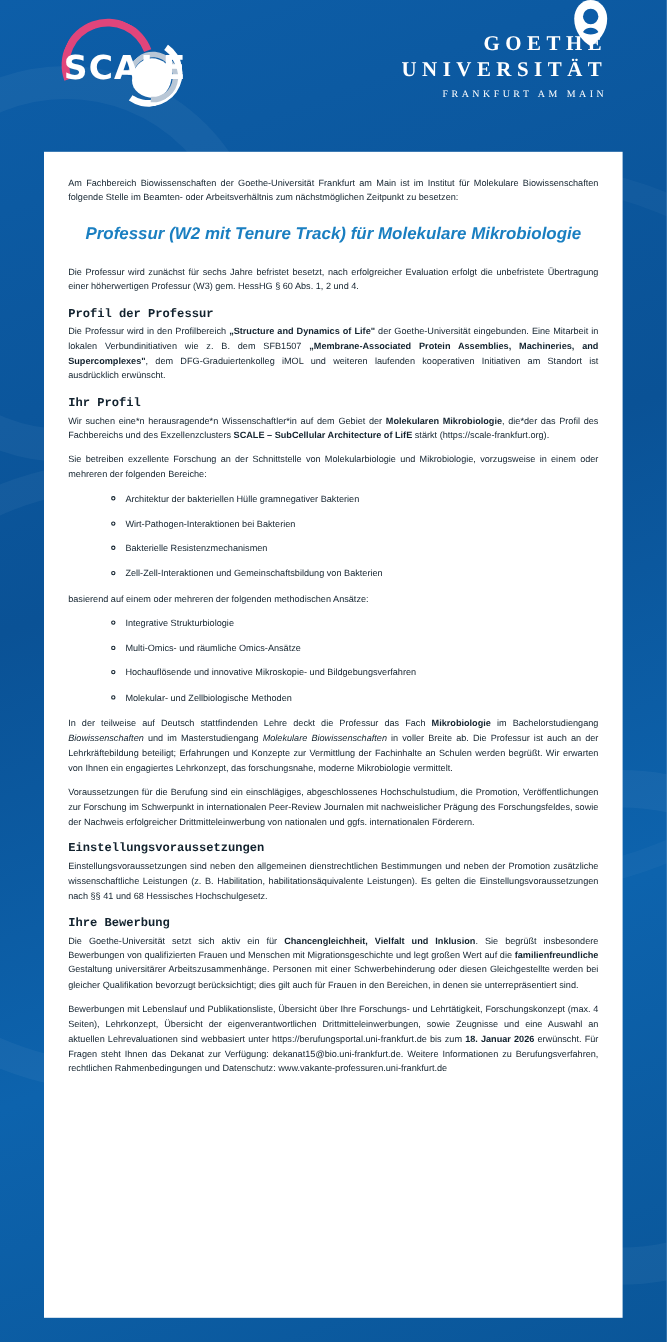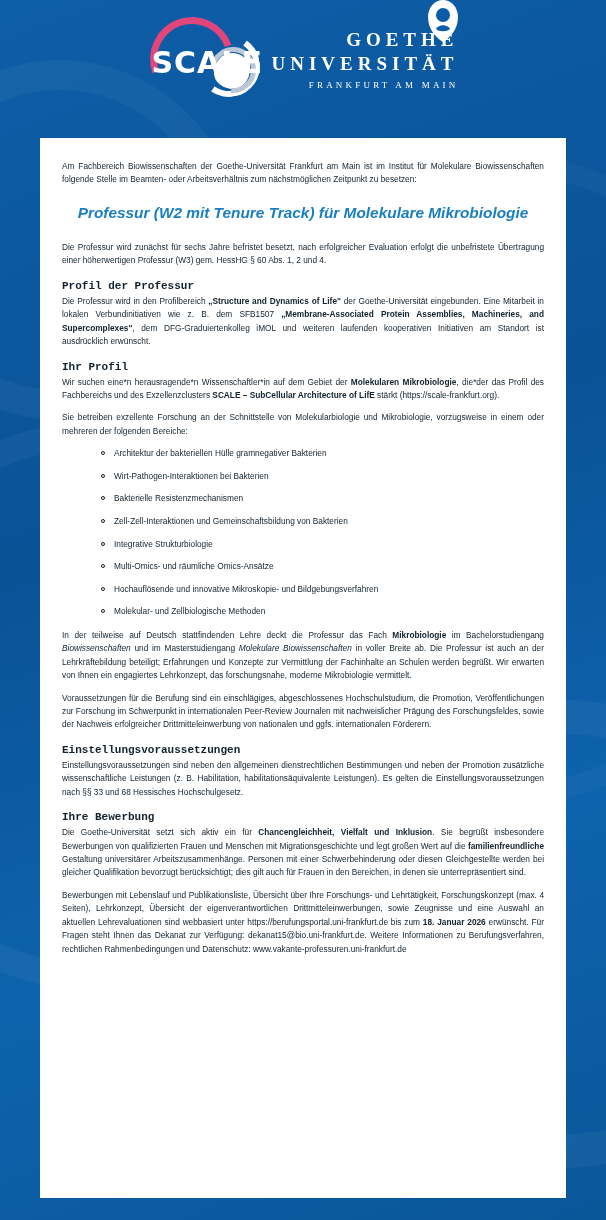--- a/index.html
+++ b/index.html
@@ -31,21 +31,21 @@
   .s2 { width: 400px; height: 400px; left: 330px; top: 700px; border-width: 34px; }
   .s3 { width: 300px; height: 300px; left: -120px; top: 60px; border-width: 30px; }
   .s4 { width: 620px; height: 620px; left: 150px; top: 150px; border-width: 20px; border-color: rgba(255,255,255,0.03); }
 
   
   .header {
     position: relative;
     height: 118px;
     display: flex;
     align-items: center;
-    justify-content: center;
+    justify-content: space-between;
     padding: 0 50px;
     box-sizing: border-box;
   }
   .scale-logo {
     position: relative;
     width: 128px;
     height: 80px;
   }
   .scale-logo .ring {
     position: absolute;
@@ -247,32 +247,33 @@
     <p>Wir suchen eine*n herausragende*n Wissenschaftler*in auf dem Gebiet der <b>Molekularen Mikrobiologie</b>, die*der das Profil des Fachbereichs und des Exzellenzclusters <b>SCALE – SubCellular Architecture of LifE</b> stärkt (https://scale-frankfurt.org).</p>
     <p>Sie betreiben exzellente Forschung an der Schnittstelle von Molekularbiologie und Mikrobiologie, vorzugsweise in einem oder mehreren der folgenden Bereiche:</p>
 
     <ul>
       <li>Architektur der bakteriellen Hülle gramnegativer Bakterien</li>
       <li>Wirt-Pathogen-Interaktionen bei Bakterien</li>
       <li>Bakterielle Resistenzmechanismen</li>
       <li>Zell-Zell-Interaktionen und Gemeinschaftsbildung von Bakterien</li>
     </ul>
 
+    <p>basierend auf einem oder mehreren der folgenden methodischen Ansätze:</p>
 
     <ul>
       <li>Integrative Strukturbiologie</li>
       <li>Multi-Omics- und räumliche Omics-Ansätze</li>
       <li>Hochauflösende und innovative Mikroskopie- und Bildgebungsverfahren</li>
       <li>Molekular- und Zellbiologische Methoden</li>
     </ul>
 
     <p>In der teilweise auf Deutsch stattfindenden Lehre deckt die Professur das Fach <b>Mikrobiologie</b> im Bachelorstudiengang <i>Biowissenschaften</i> und im Masterstudiengang <i>Molekulare Biowissenschaften</i> in voller Breite ab. Die Professur ist auch an der Lehrkräftebildung beteiligt; Erfahrungen und Konzepte zur Vermittlung der Fachinhalte an Schulen werden begrüßt. Wir erwarten von Ihnen ein engagiertes Lehrkonzept, das forschungsnahe, moderne Mikrobiologie vermittelt.</p>
     <p>Voraussetzungen für die Berufung sind ein einschlägiges, abgeschlossenes Hochschulstudium, die Promotion, Veröffentlichungen zur Forschung im Schwerpunkt in internationalen Peer-Review Journalen mit nachweislicher Prägung des Forschungsfeldes, sowie der Nachweis erfolgreicher Drittmitteleinwerbung von nationalen und ggfs. internationalen Förderern.</p>
 
     <h2 class="sec">Einstellungsvoraussetzungen</h2>
-    <p>Einstellungsvoraussetzungen sind neben den allgemeinen dienstrechtlichen Bestimmungen und neben der Promotion zusätzliche wissenschaftliche Leistungen (z. B. Habilitation, habilitationsäquivalente Leistungen). Es gelten die Einstellungsvoraussetzungen nach §§ 33 und 68 Hessisches Hochschulgesetz.</p>
+    <p>Einstellungsvoraussetzungen sind neben den allgemeinen dienstrechtlichen Bestimmungen und neben der Promotion zusätzliche wissenschaftliche Leistungen (z. B. Habilitation, habilitationsäquivalente Leistungen). Es gelten die Einstellungsvoraussetzungen nach §§ 41 und 68 Hessisches Hochschulgesetz.</p>
 
     <h2 class="sec">Ihre Bewerbung</h2>
     <p>Die Goethe-Universität setzt sich aktiv ein für <b>Chancengleichheit, Vielfalt und Inklusion</b>. Sie begrüßt insbesondere Bewerbungen von qualifizierten Frauen und Menschen mit Migrationsgeschichte und legt großen Wert auf die <b>familienfreundliche</b> Gestaltung universitärer Arbeitszusammenhänge. Personen mit einer Schwerbehinderung oder diesen Gleichgestellte werden bei gleicher Qualifikation bevorzugt berücksichtigt; dies gilt auch für Frauen in den Bereichen, in denen sie unterrepräsentiert sind.</p>
     <p>Bewerbungen mit Lebenslauf und Publikationsliste, Übersicht über Ihre Forschungs- und Lehrtätigkeit, Forschungskonzept (max. 4 Seiten), Lehrkonzept, Übersicht der eigenverantwortlichen Drittmitteleinwerbungen, sowie Zeugnisse und eine Auswahl an aktuellen Lehrevaluationen sind webbasiert unter https://berufungsportal.uni-frankfurt.de bis zum <b>18. Januar 2026</b> erwünscht. Für Fragen steht Ihnen das Dekanat zur Verfügung: dekanat15@bio.uni-frankfurt.de. Weitere Informationen zu Berufungsverfahren, rechtlichen Rahmenbedingungen und Datenschutz: www.vakante-professuren.uni-frankfurt.de</p>
   </div>
 
 </div>
 
 </body></html>

